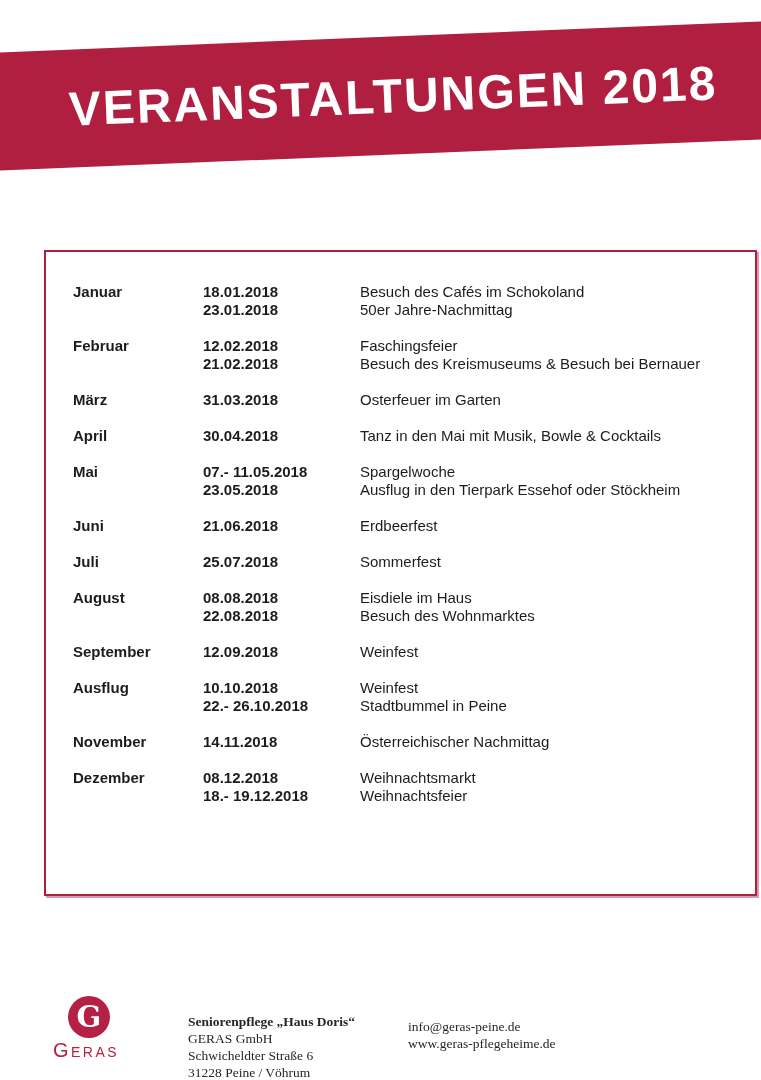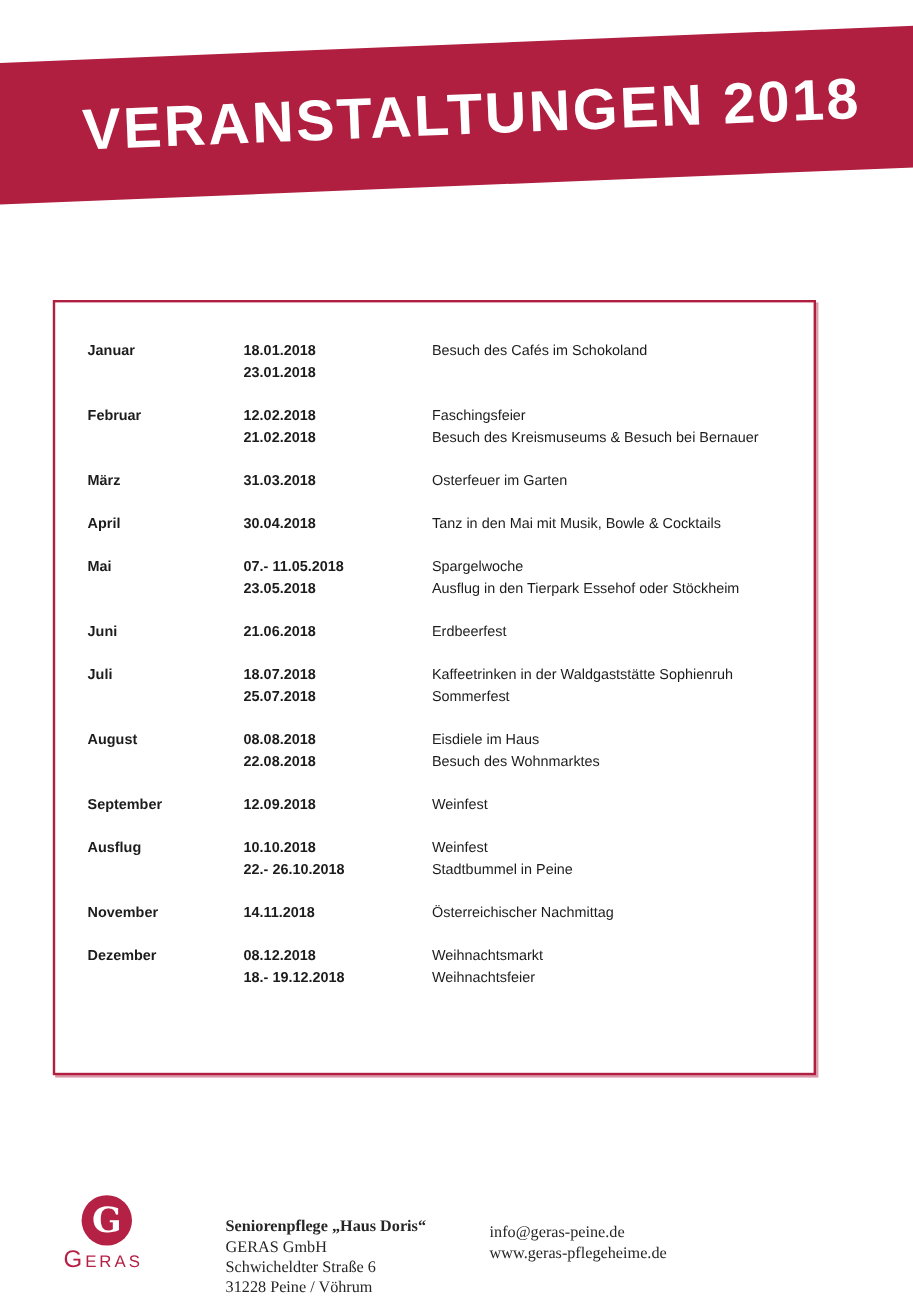--- a/index.html
+++ b/index.html
@@ -41,26 +41,26 @@
     font-size:48px;
     letter-spacing:2px;
     padding-left:26px;
   }
 
   
   .schedule-box{
     position:absolute;
     left:44px;
     top:250px;
-    width:636px;
+    width:713px;
     height:646px;
     border:2px solid var(--brand);
     box-shadow:2px 2px 0 rgba(176,30,64,0.45);
     padding:31px 8px 0 27px;
-    font-size:12px;
+    font-size:15px;
     line-height:18px;
   }
   .month-row{
     display:flex;
     margin-bottom:18px;
   }
   .month-label{
     width:130px;
     font-weight:bold;
     flex:none;
@@ -143,20 +143,21 @@
   <div class="month-row">
     <div class="month-label">Januar</div>
     <div class="month-entries">
   <div class="event-row">
     <div class="event-date">18.01.2018</div>
     <div class="event-desc">Besuch des Cafés im Schokoland</div>
   </div>
 
   <div class="event-row">
     <div class="event-date">23.01.2018</div>
+    <div class="event-desc">50er Jahre-Nachmittag</div>
   </div>
 </div>
   </div>
 
   <div class="month-row">
     <div class="month-label">Februar</div>
     <div class="month-entries">
   <div class="event-row">
     <div class="event-date">12.02.2018</div>
     <div class="event-desc">Faschingsfeier</div>
@@ -211,24 +212,20 @@
   <div class="event-row">
     <div class="event-date">21.06.2018</div>
     <div class="event-desc">Erdbeerfest</div>
   </div>
 </div>
   </div>
 
   <div class="month-row">
     <div class="month-label">Juli</div>
     <div class="month-entries">
-  <div class="event-row">
-    <div class="event-date">18.07.2018</div>
-    <div class="event-desc">Kaffeetrinken in der Waldgaststätte Sophienruh</div>
-  </div>
 
   <div class="event-row">
     <div class="event-date">25.07.2018</div>
     <div class="event-desc">Sommerfest</div>
   </div>
 </div>
   </div>
 
   <div class="month-row">
     <div class="month-label">August</div>

